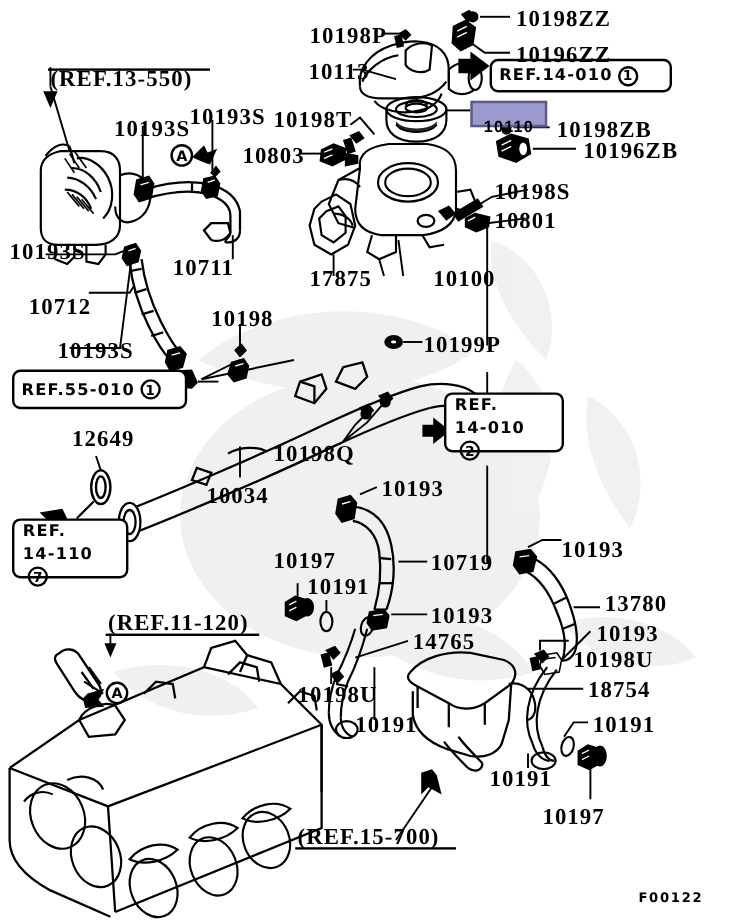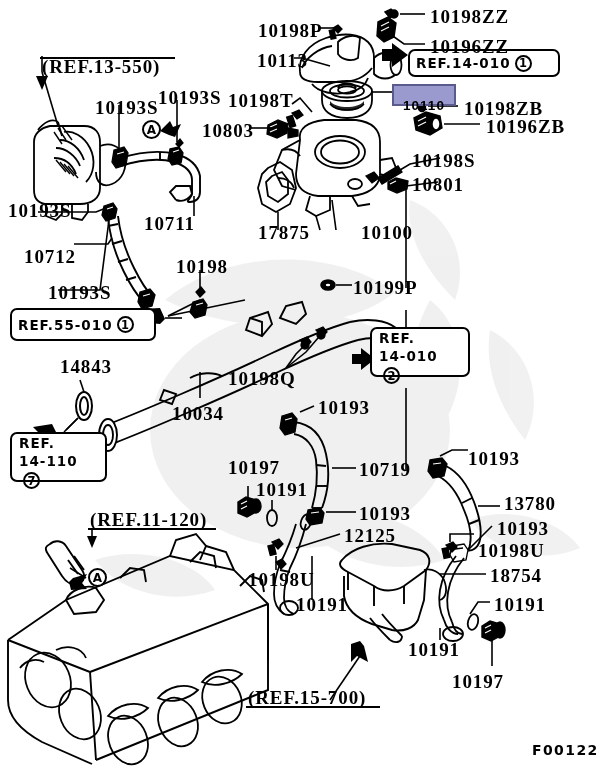--- a/index.html
+++ b/index.html
@@ -107,21 +107,21 @@
     font-size: 13.5px;
     font-weight: bold;
     letter-spacing: 1px;
     color: #000;
     margin-top: 20px;
   }
 
   .code {
     position: absolute;
     font-family: "DejaVu Sans", "Liberation Sans", sans-serif;
-    font-size: 14px;
+    font-size: 11px;
     font-weight: bold;
     letter-spacing: 1.4px;
     color: #000;
   }
 </style>
 </head>
 <body>
 
 <div id="page">
 
@@ -651,28 +651,28 @@
   <div class="lbl" style="left:158px; top:88px;">10193S</div>
   <div class="lbl" style="left:8px;  top:201px;">10193S</div>
   <div class="lbl" style="left:48px; top:283px;">10193S</div>
 
   <div class="lbl" style="left:144px; top:214px;">10711</div>
   <div class="lbl" style="left:24px;  top:237px;margin-top:10px;">10712</div>
   <div class="lbl" style="left:258px; top:223px;">17875</div>
   <div class="lbl" style="left:313px; top:223px;margin-left:48px;">10100</div>
   <div class="lbl" style="left:176px; top:257px;">10198</div>
   <div class="lbl" style="left:353px; top:278px;">10199P</div>
-  <div class="lbl" style="left:60px;  top:357px;">14843</div>
+  <div class="lbl" style="left:60px;  top:357px;">12649</div>
   <div class="lbl" style="left:172px; top:404px;">10034</div>
   <div class="lbl" style="left:228px; top:369px;">10198Q</div>
 
   <div class="lbl" style="left:318px; top:398px;">10193</div>
   <div class="lbl" style="left:359px; top:460px;">10719</div>
   <div class="lbl" style="left:359px; top:504px;">10193</div>
-  <div class="lbl" style="left:344px; top:526px;">12125</div>
+  <div class="lbl" style="left:344px; top:526px;">14765</div>
   <div class="lbl" style="left:228px; top:458px;">10197</div>
   <div class="lbl" style="left:256px; top:480px;">10191</div>
   <div class="lbl" style="left:248px; top:570px;">10198U</div>
   <div class="lbl" style="left:296px; top:595px;">10191</div>
   <div class="lbl" style="left:408px; top:640px;">10191</div>
   <div class="lbl" style="left:452px; top:672px;">10197</div>
 
   <div class="lbl" style="left:468px; top:449px;">10193</div>
   <div class="lbl" style="left:504px; top:494px;">13780</div>
   <div class="lbl" style="left:497px; top:519px;">10193</div>

